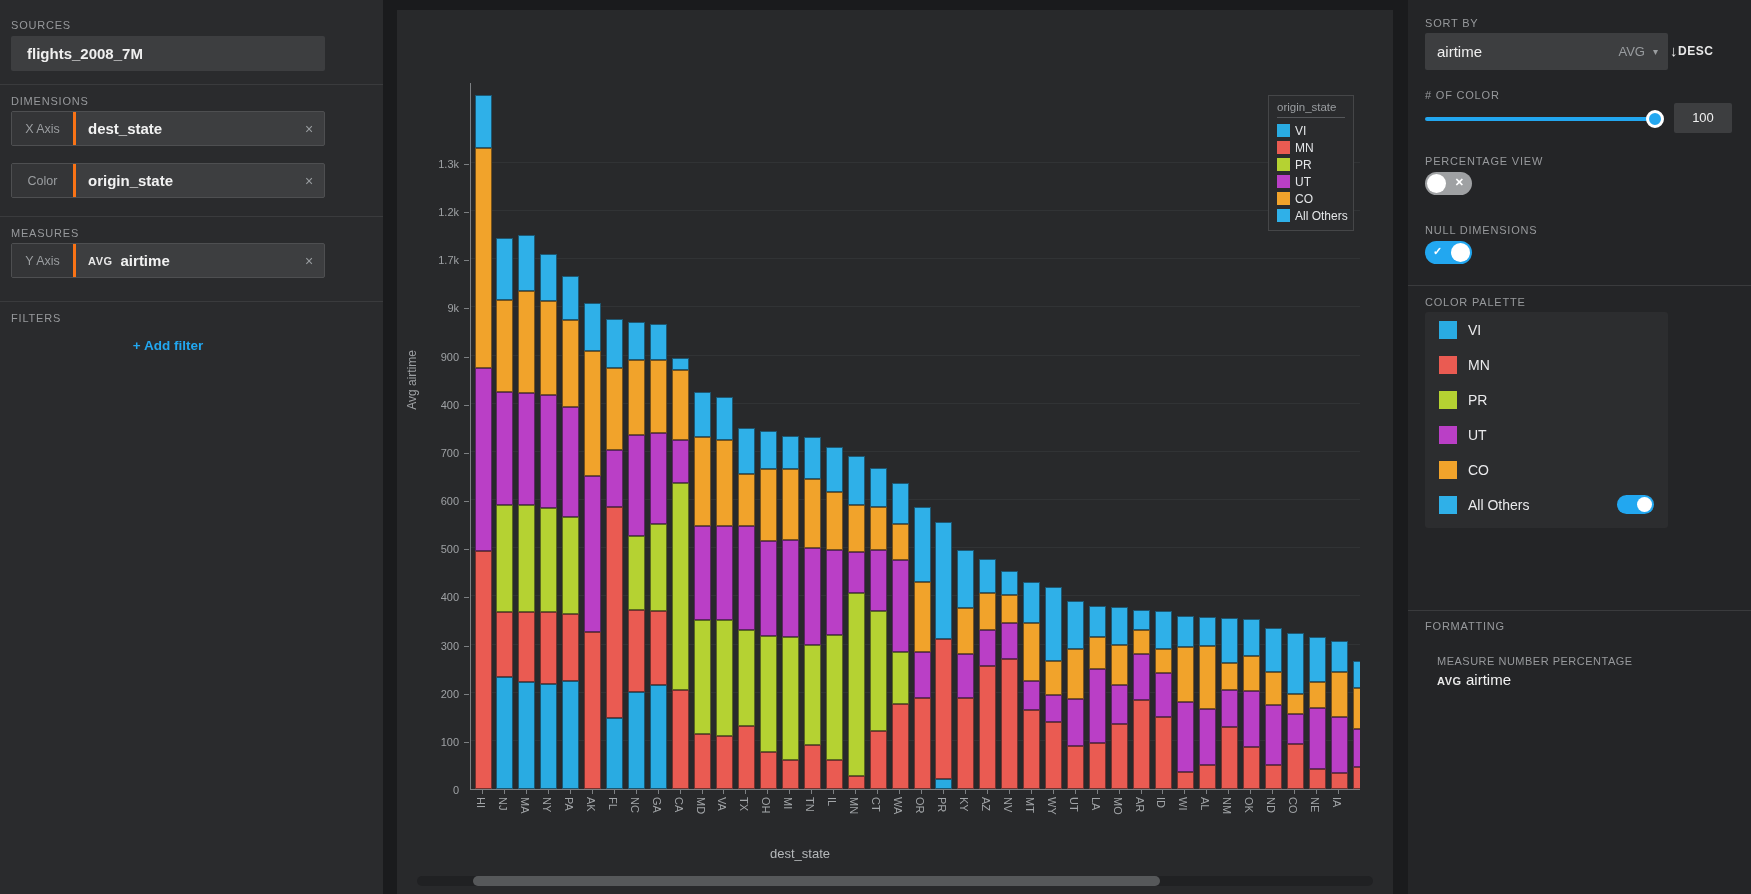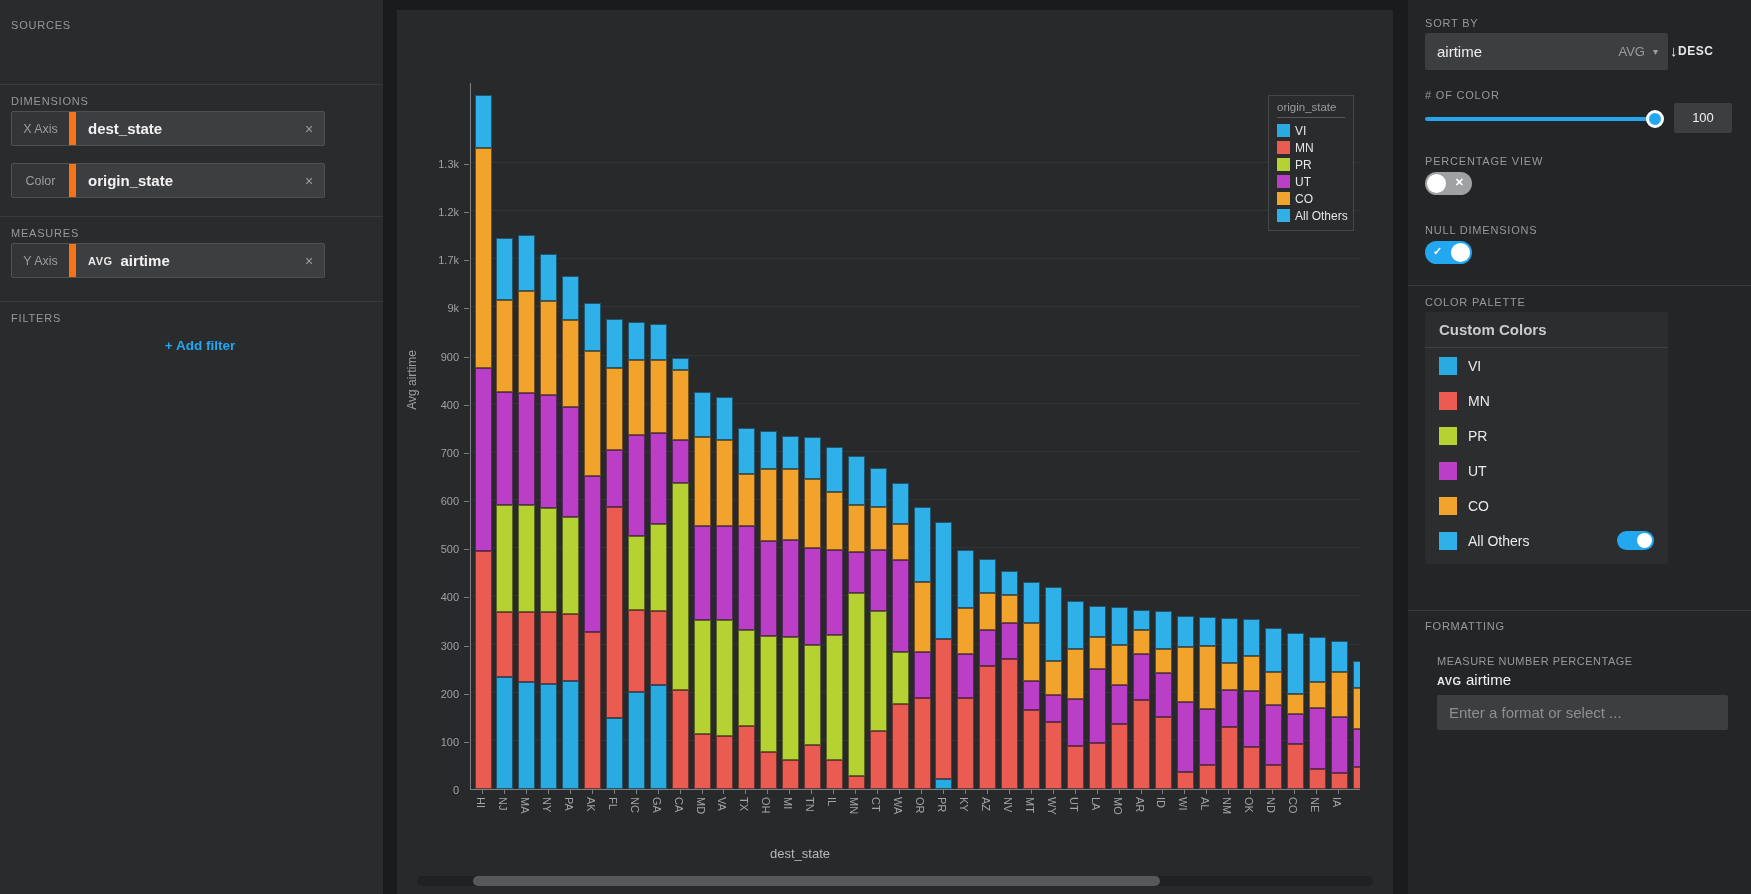--- a/index.html
+++ b/index.html
@@ -9,28 +9,28 @@
   .seclabel { font-size:11px; letter-spacing:.8px; color:#97999c; }
 
   
   #sidebar { position:absolute; left:0; top:0; width:383px; height:894px; background:#2a2b2d; }
   .divider { position:absolute; left:0; width:100%; height:1px; background:#3a3b3d; }
   .input-box { position:absolute; background:#3d3e40; border-radius:2px; color:#efefef; }
   #source-input { left:11px; top:36px; width:314px; height:35px; line-height:35px;
                   padding-left:16px; font-size:15px; font-weight:bold; }
   .field-row { position:absolute; left:11px; width:314px; height:35px; display:flex;
                border:1px solid #4e4f51; border-radius:2px; background:#3d3e40; }
-  .slot-cell { width:64px; background:#343537; border-right:7px solid #f97316;
+  .slot-cell { width:64px; background:#343537; border-right:3px solid #f97316;
                color:#9a9da0; font-size:12.5px; display:flex; align-items:center; justify-content:center; }
   .val-cell  { flex:1; display:flex; align-items:center; padding-left:12px; color:#f2f2f2;
                font-size:15px; font-weight:bold; gap:8px; }
   .agg { font-size:11px; font-weight:bold; color:#e8e8e8; letter-spacing:.5px; }
   .x-btn { width:30px; display:flex; align-items:center; justify-content:center;
            color:#9a9da0; font-size:14px; cursor:pointer; }
-  .link { color:#22a7f0; font-size:13.5px; font-weight:bold; cursor:pointer;margin-left:32px; }
+  .link { color:#22a7f0; font-size:13.5px; font-weight:bold; cursor:pointer; }
 
   
   #card { position:absolute; left:397px; top:10px; width:996px; height:884px; background:#28292b; }
   #titlebar { position:absolute; left:0; top:0; width:100%; height:46px;
               border-bottom:1px solid #393a3c; display:flex; align-items:center; justify-content:center;
               color:#d6d8da; font-size:15px; }
   #plot { position:absolute; left:73px; top:73px; width:890px; height:707px;
           border-left:1px solid #7d8083; border-bottom:1px solid #7d8083; overflow:hidden; }
   .gridline { position:absolute; left:0; width:100%; height:1px; background:#313335; }
   .ytick-label { position:absolute; right:930px; width:60px; text-align:right;
@@ -96,20 +96,21 @@
                font-size:14px; }
   #mnf-label { font-size:11px; letter-spacing:.5px; color:#97999c; }
   #format-input { left:29px; top:695px; width:291px; height:35px; line-height:35px;
                   padding-left:12px; font-size:15px; color:#8d9093; font-weight:normal; }
 </style>
 </head>
 <body>
 
 <div id="sidebar">
   <div class="abs seclabel" style="left:11px; top:19px;">SOURCES</div>
+  <div class="input-box" id="source-input">flights_2008_7M</div>
 
   <div class="divider" style="top:84px;"></div>
   <div class="abs seclabel" style="left:11px; top:95px;">DIMENSIONS</div>
 
   <div class="field-row" style="top:111px;">
     <div class="slot-cell">X Axis</div>
     <div class="val-cell">
         <span>dest_state</span>
       </div>
     <div class="x-btn">×</div>
@@ -602,21 +603,20 @@
 
   <div class="abs seclabel" style="left:17px; top:224px;">NULL DIMENSIONS</div>
   <div class="toggle on" style="top:241px;">
     <div class="knob"></div>
     <div class="glyph">✓</div>
   </div>
 
   <div class="divider" style="top:285px;"></div>
   <div class="abs seclabel" style="left:17px; top:296px;">COLOR PALETTE</div>
   <div id="palette-box">
-    <div id="palette-header">Custom Colors</div>
     <div id="palette-rows">
         <div class="pal-row">
           <div class="pal-swatch" style="background: rgb(41, 171, 226);"></div>
           <div class="pal-label">VI</div>
         </div>
         <div class="pal-row">
           <div class="pal-swatch" style="background: rgb(234, 91, 82);"></div>
           <div class="pal-label">MN</div>
         </div>
         <div class="pal-row">
@@ -641,14 +641,13 @@
       </div>
   </div>
 
   <div class="divider" style="top:610px;"></div>
   <div class="abs seclabel" style="left:17px; top:620px;">FORMATTING</div>
   <div class="abs" id="mnf-label" style="left:29px; top:655px;">MEASURE NUMBER PERCENTAGE</div>
   <div class="abs" style="left:29px; top:671px; color:#f2f2f2;">
     <span class="agg">AVG</span>
     <span style="font-size:15px;">airtime</span>
   </div>
-  <div class="input-box" id="format-input">Enter a format or select ...</div>
 </div>
 
 </body></html>

